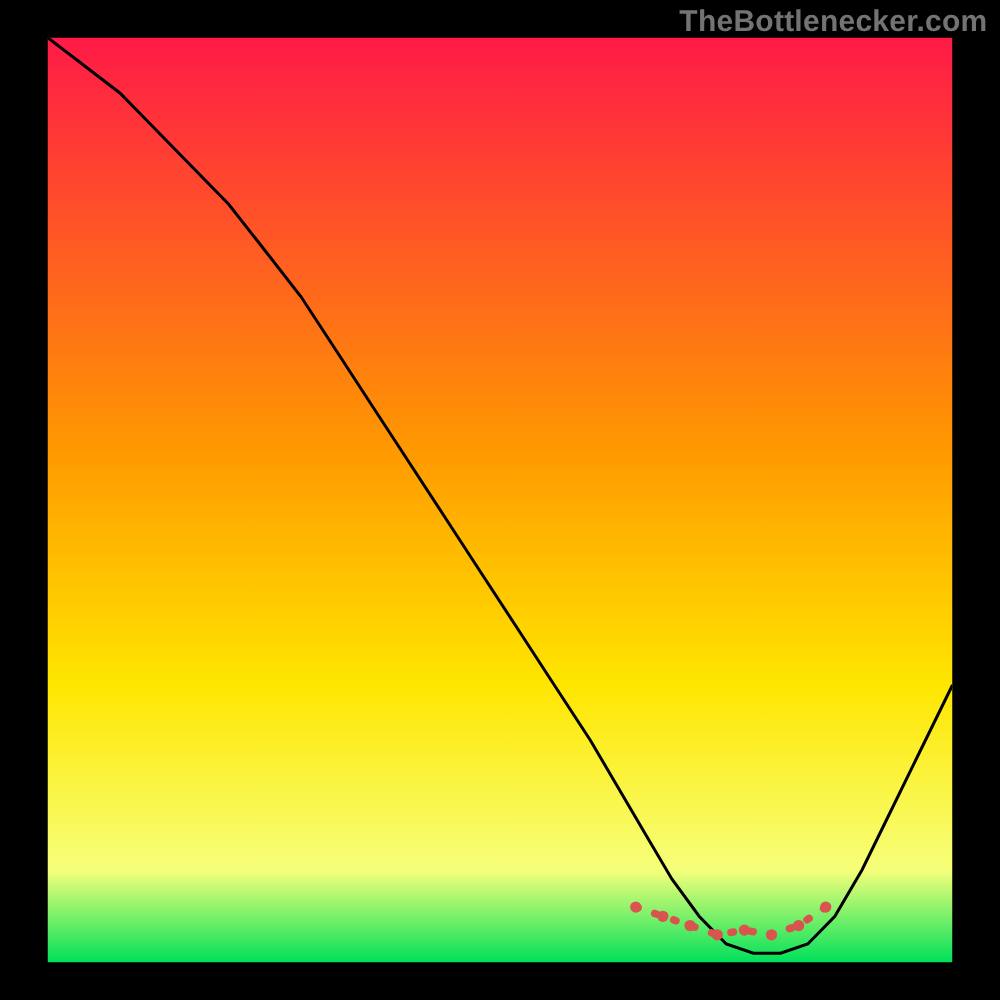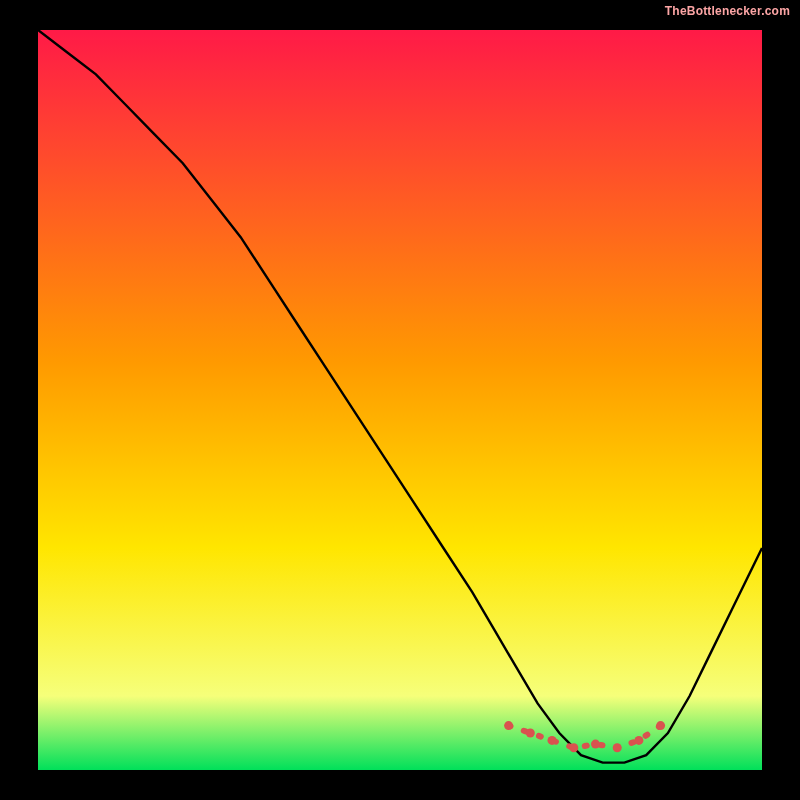--- a/index.html
+++ b/index.html
@@ -14,22 +14,22 @@
   .outer {
     width: 800px;
     height: 800px;
     background: #000;
     position: relative;
   }
   .watermark {
     position: absolute;
     top: 4px;
     right: 10px;
-    color: #fca5a5;
-    font-size: 12px;
+    color: #737373;
+    font-size: 24px;
     font-weight: 600;
     letter-spacing: 0.2px;
   }
   .plot-wrap {
     position: absolute;
     left: 38px;
     top: 30px;
     width: 724px;
     height: 740px;
   }

